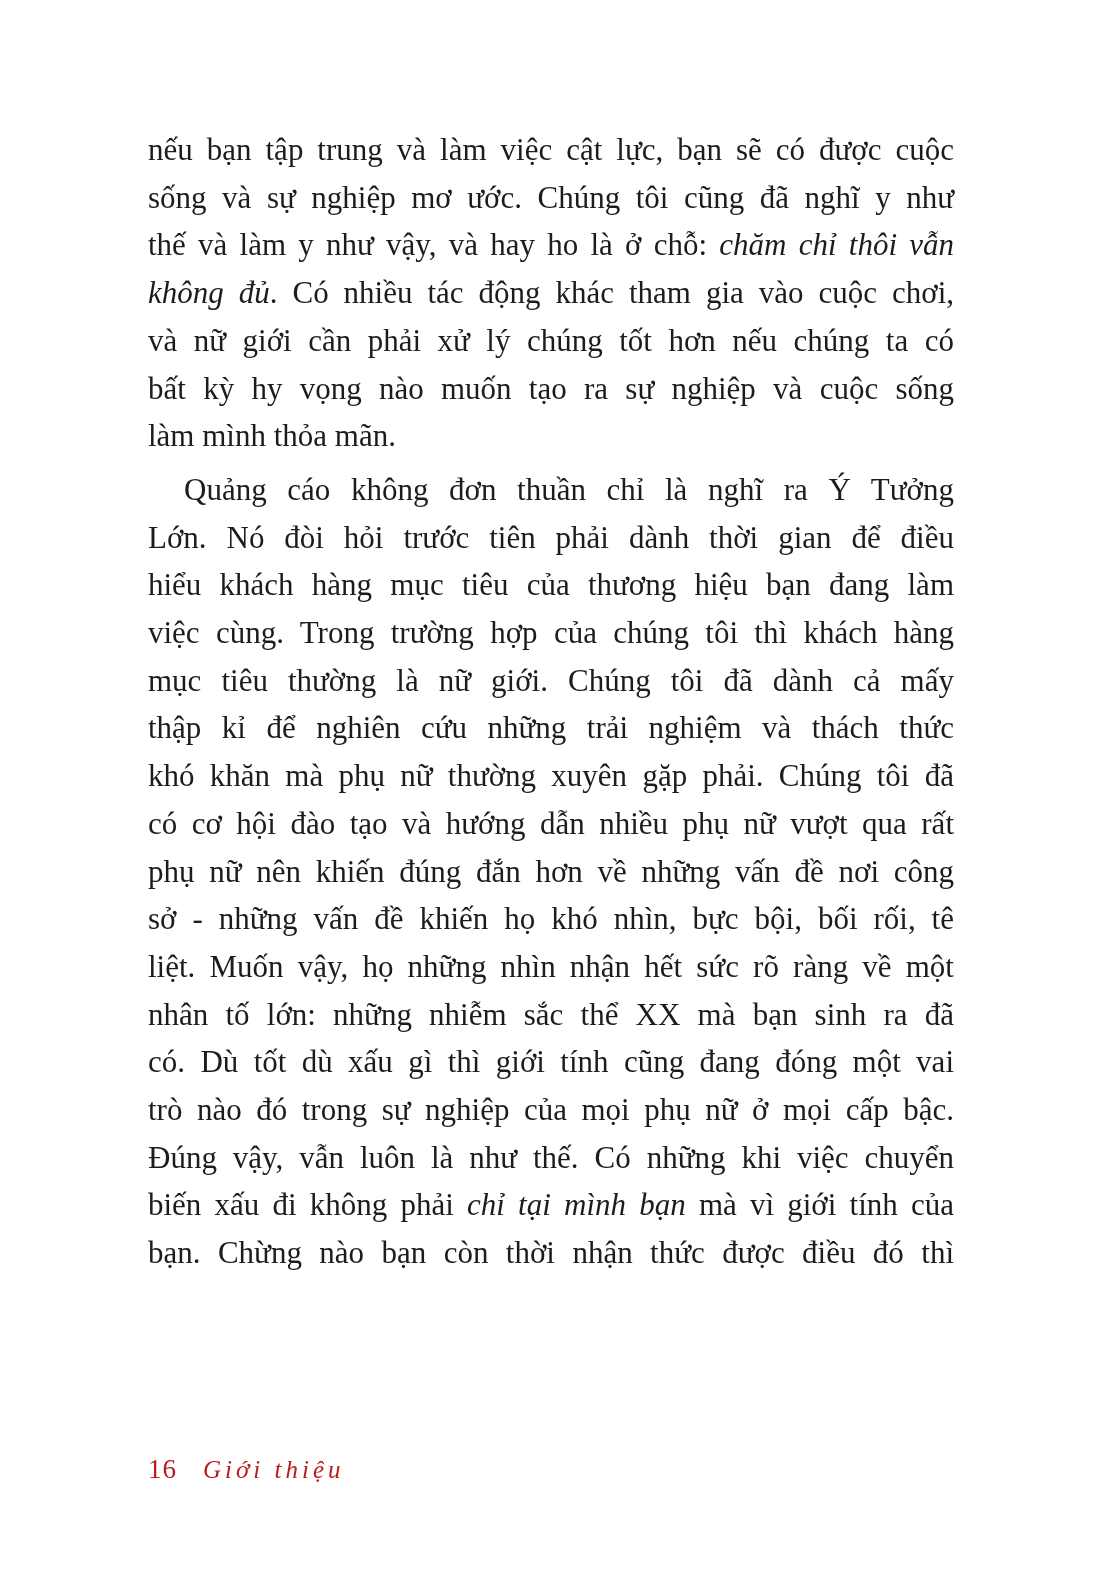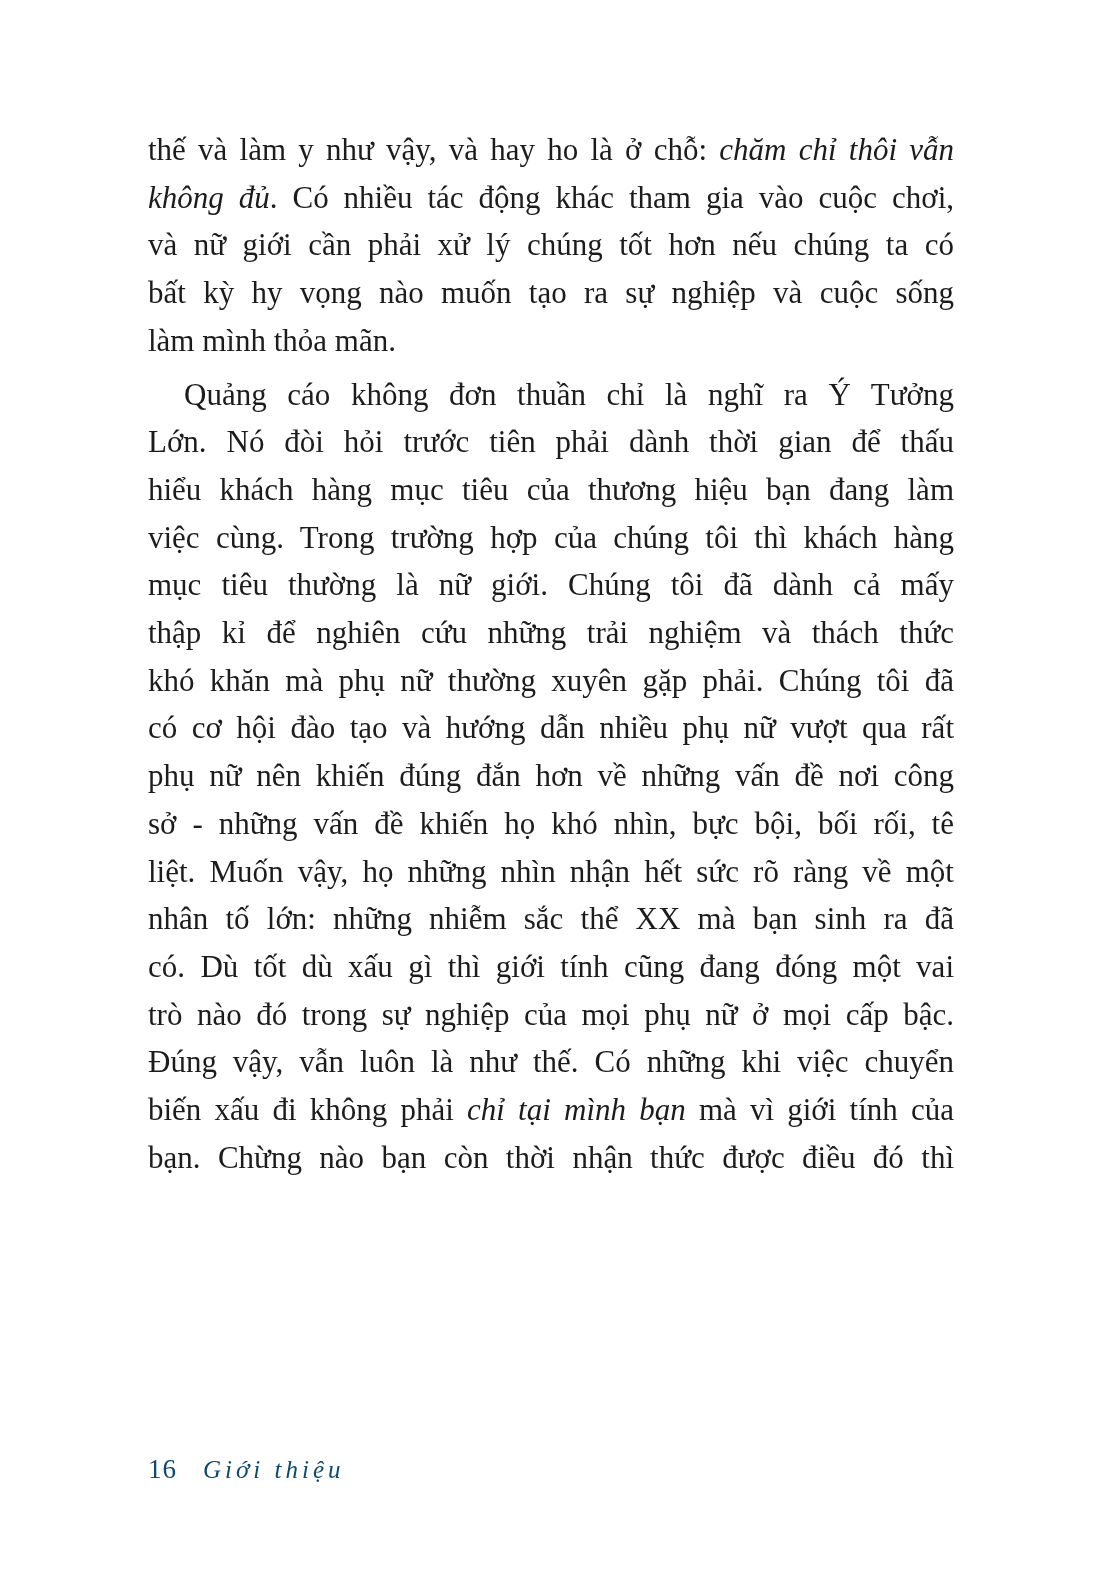--- a/index.html
+++ b/index.html
@@ -40,49 +40,51 @@
   }
   .em {
     font-style: italic;
   }
   .footer {
     position: absolute;
     left: 148px;
     top: 1452px;
     font-size: 27px;
     line-height: 34px;
-    color: #0c4a6e;
+    color: #b91c1c;
   }
   .footer .page-num {
     font-style: normal;
     letter-spacing: 1px;
   }
   .footer .section {
     font-style: italic;
     font-size: 25px;
     letter-spacing: 4px;
     margin-left: 26px;
   }
 </style>
 </head>
 <body>
 
 <div class="page">
 
   <div class="body-text">
       <div class="paragraph">
+        <div class="line"><span>nếu bạn tập trung và làm việc cật lực, bạn sẽ có được cuộc</span></div>
+        <div class="line"><span>sống và sự nghiệp mơ ước. Chúng tôi cũng đã nghĩ y như</span></div>
         <div class="line"><span>thế và làm y như vậy, và hay ho là ở chỗ: </span><span class="em">chăm chỉ thôi vẫn</span></div>
         <div class="line"><span class="em">không đủ</span><span>. Có nhiều tác động khác tham gia vào cuộc chơi,</span></div>
         <div class="line"><span>và nữ giới cần phải xử lý chúng tốt hơn nếu chúng ta có</span></div>
         <div class="line"><span>bất kỳ hy vọng nào muốn tạo ra sự nghiệp và cuộc sống</span></div>
         <div class="line last"><span>làm mình thỏa mãn.</span></div>
       </div>
       <div class="paragraph">
         <div class="line indent"><span>Quảng cáo không đơn thuần chỉ là nghĩ ra Ý Tưởng</span></div>
-        <div class="line"><span>Lớn. Nó đòi hỏi trước tiên phải dành thời gian để thấu</span></div>
+        <div class="line"><span>Lớn. Nó đòi hỏi trước tiên phải dành thời gian để điều</span></div>
         <div class="line"><span>hiểu khách hàng mục tiêu của thương hiệu bạn đang làm</span></div>
         <div class="line"><span>việc cùng. Trong trường hợp của chúng tôi thì khách hàng</span></div>
         <div class="line"><span>mục tiêu thường là nữ giới. Chúng tôi đã dành cả mấy</span></div>
         <div class="line"><span>thập kỉ để nghiên cứu những trải nghiệm và thách thức</span></div>
         <div class="line"><span>khó khăn mà phụ nữ thường xuyên gặp phải. Chúng tôi đã</span></div>
         <div class="line"><span>có cơ hội đào tạo và hướng dẫn nhiều phụ nữ vượt qua rất</span></div>
         <div class="line"><span>phụ nữ nên khiến đúng đắn hơn về những vấn đề nơi công</span></div>
         <div class="line"><span>sở - những vấn đề khiến họ khó nhìn, bực bội, bối rối, tê</span></div>
         <div class="line"><span>liệt. Muốn vậy, họ những nhìn nhận hết sức rõ ràng về một</span></div>
         <div class="line"><span>nhân tố lớn: những nhiễm sắc thể XX mà bạn sinh ra đã</span></div>

